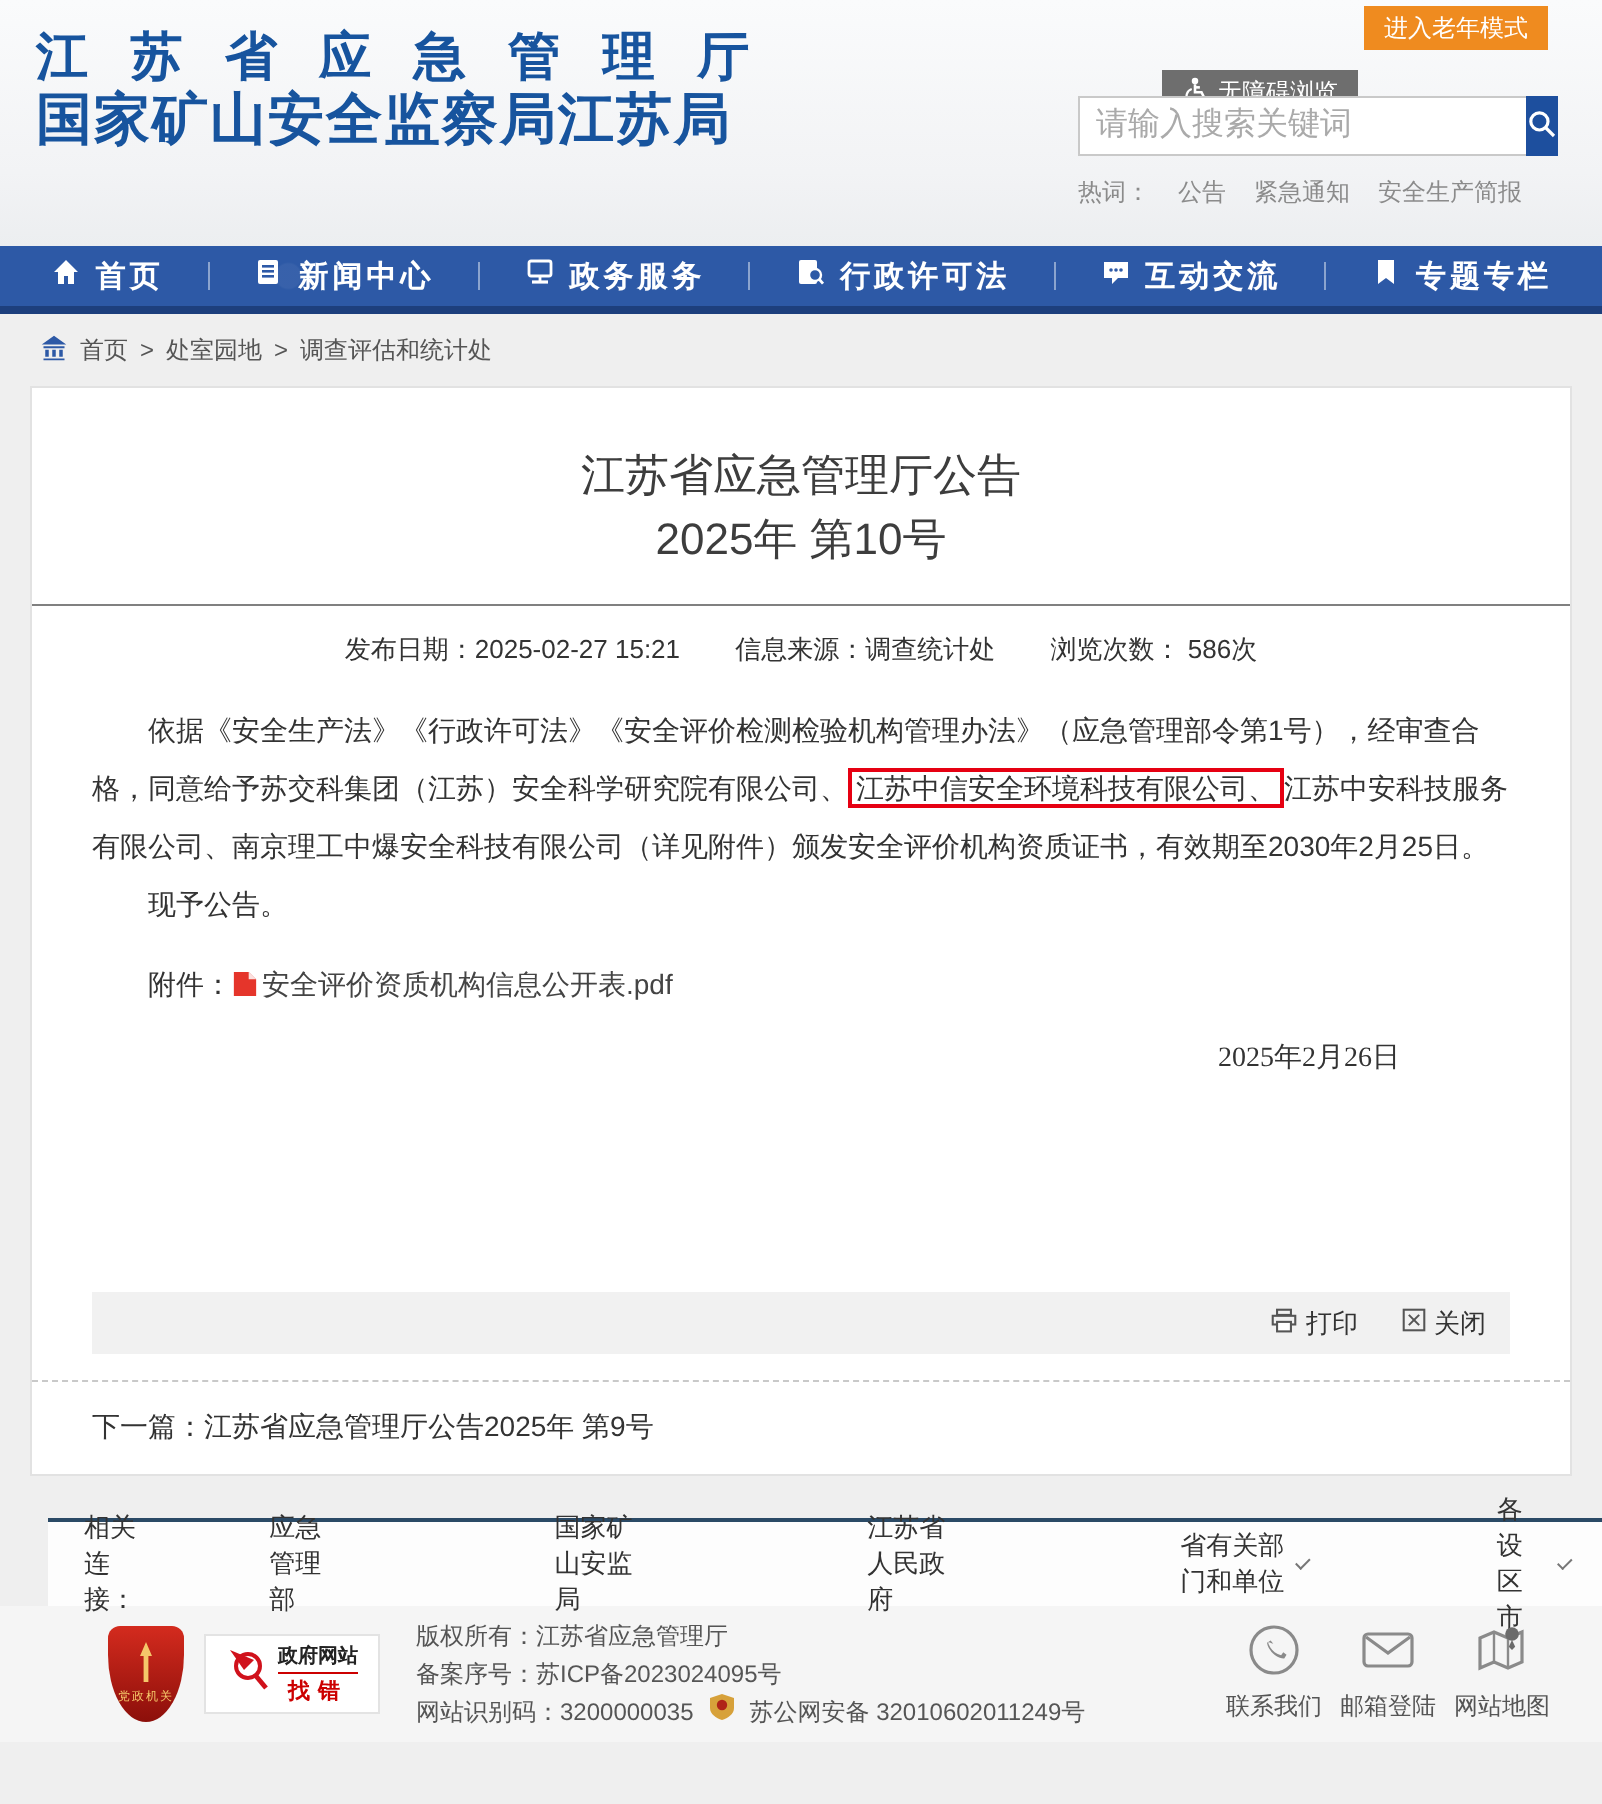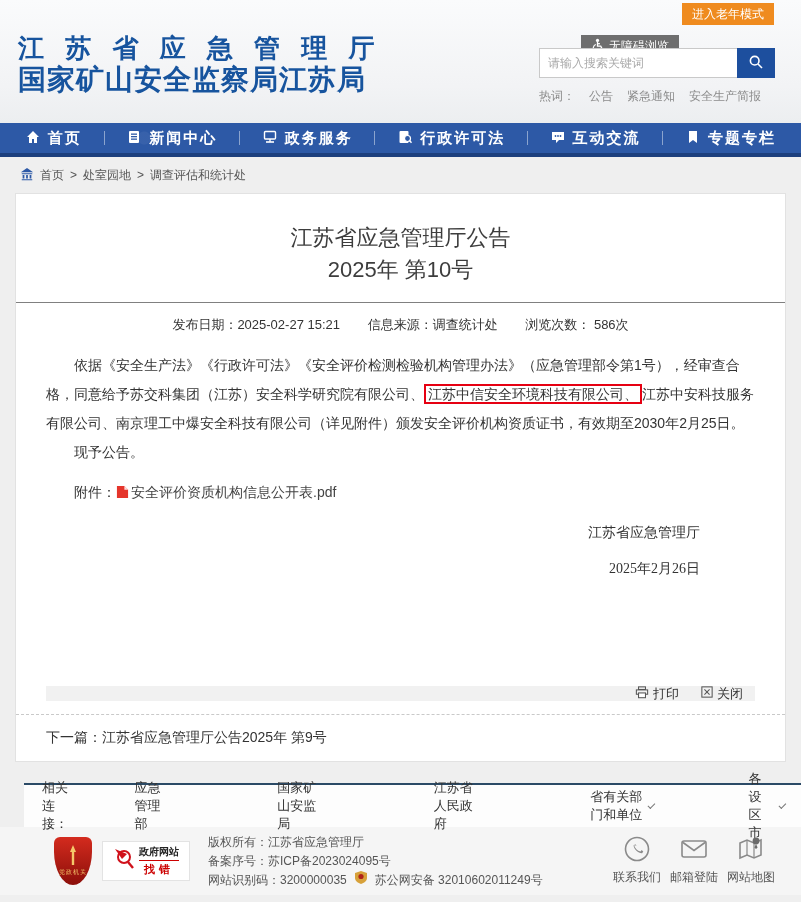--- a/index.html
+++ b/index.html
@@ -5,26 +5,26 @@
   * { margin:0; padding:0; box-sizing:border-box; }
   body { width:801px; background:#efefef; font-family:"Liberation Sans","DejaVu Sans",sans-serif; color:#333; }
   .page { width:801px; min-height:902px; background:#efefef; }
 
   
   .header { position:relative; height:123px; background:linear-gradient(180deg,#fafbfc 0%,#f2f3f5 70%,#eceef0 100%); overflow:hidden; }
   .topbar { position:absolute; top:3px; right:27px; display:flex; gap:3px; }
   .tb-btn { height:22px; display:flex; align-items:center; gap:5px; padding:0 10px; font-size:12px; color:#fff; cursor:pointer; border:none; }
   .tb-gray { background:#6e6e6e;margin-top:32px; }
   .tb-orange { background:#ef8b1f; }
-  .site-title { position:absolute; left:18px; top:32px; color:#17549e; font-weight:bold; line-height:32px; cursor:pointer; }
+  .site-title { position:absolute; left:18px; top:12px; color:#17549e; font-weight:bold; line-height:32px; cursor:pointer; }
   .site-title .l1 { font-size:26px; letter-spacing:7px; }
   .site-title .l2 { font-size:28px; letter-spacing:1px; }
   .searchwrap { position:absolute; right:26px; top:48px; width:236px; }
   .searchbox { display:flex; height:30px; }
-  .searchbox input { flex:1; border:1px solid #c9c9c9; border-right:none; background:#fff; padding:0 8px; font-size:12px; color:#333; outline:none; }
+  .searchbox input { flex:1; border:1px solid #c9c9c9; border-right:none; background:#fff; padding:0 8px; font-size:16px; color:#333; outline:none; }
   .searchbox input::placeholder { color:#aaa; }
   .search-btn { width:38px; background:#1d4f9e; border:none; display:flex; align-items:center; justify-content:center; cursor:pointer; }
   .hotwords { margin-top:10px; font-size:12px; color:#8b8b8b; display:flex; gap:14px; }
   .hotwords a { color:#8b8b8b; text-decoration:none; cursor:pointer; }
 
   
   .nav { height:34px; background:#2d59a6 radial-gradient(circle at 18% 50%, rgba(255,255,255,.05) 0 6px, transparent 7px); border-bottom:4px solid #1d3f7d; display:flex; align-items:center; justify-content:space-around; padding:0 14px; }
   .nav-item { display:flex; align-items:center; gap:7px; color:#fff; font-size:15px; font-weight:bold; letter-spacing:2px; cursor:pointer; }
   .nav-sep { width:1px; height:14px; background:rgba(255,255,255,.45); }
 
@@ -40,21 +40,21 @@
   .meta span.block { margin:0 12px; }
   .body-text { margin-top:17px; font-size:14px; line-height:29px; color:#333; }
   .body-text p { text-indent:2em; }
   .hl-red { border:2px solid #e60012; padding:0 2px; }
   .attach { margin-top:17px; font-size:14px; color:#333; text-indent:2em; }
   .attach a { color:#444; text-decoration:none; cursor:pointer; }
   .attach svg { vertical-align:-2px; margin-right:2px; }
   .sign { text-align:right; padding-right:55px; font-size:14px; color:#333; }
   .sign-org { margin-top:22px; }
   .sign-date { margin-top:18px;font-family:Liberation Serif, serif; }
-  .printbar { margin-top:108px; height:15px; background:#f1f1f1; display:flex; align-items:center; justify-content:flex-end; gap:22px; padding-right:12px; font-size:13px; color:#333; }
+  .printbar { margin-top:108px; height:31px; background:#f1f1f1; display:flex; align-items:center; justify-content:flex-end; gap:22px; padding-right:12px; font-size:13px; color:#333; }
   .printbar .pc { display:flex; align-items:center; gap:4px; cursor:pointer; }
   .dash-hr { border:none; border-top:1px dashed #c9c9c9; margin:13px -30px 0 -30px; }
   .nextrow { margin-top:14px; font-size:14px; color:#333; }
   .nextrow a { color:#333; text-decoration:none; cursor:pointer; }
 
   
   .flinks { height:44px; background:#fdfdfd; border-top:2px solid #2b4a66; display:flex; align-items:center; padding:0 18px; font-size:13px; color:#333;margin-left:24px; }
   .flinks .lbl { color:#333; margin-right:58px; }
   .flinks a { color:#333; text-decoration:none; margin-right:108px; cursor:pointer; }
   .flinks .dd { display:flex; align-items:center; gap:6px; margin-right:96px; cursor:pointer; }
@@ -211,21 +211,20 @@
       <p>现予公告。</p>
     </div>
 
     <div class="attach">
       <span>附件：</span><a><span><svg width="13" height="14" viewBox="0 0 14 15">
               <path fill="#e5352b" d="M1 1h8l4 4v9H1z"></path>
               <path fill="#fff" opacity=".85" d="M9 1l4 4H9z"></path>
             </svg></span><span>安全评价资质机构信息公开表.pdf</span></a>
     </div>
 
-    <div class="sign sign-org">江苏省应急管理厅</div>
     <div class="sign sign-date">2025年2月26日</div>
 
     <div class="printbar">
       <span class="pc">
         <span><svg width="14" height="13" viewBox="0 0 16 15">
               <rect x="4" y="1" width="8" height="3" fill="none" stroke="#555" stroke-width="1.2"></rect>
               <rect x="1.5" y="4.5" width="13" height="5" fill="none" stroke="#555" stroke-width="1.2"></rect>
               <rect x="4" y="8" width="8" height="5.5" fill="#fff" stroke="#555" stroke-width="1.2"></rect>
             </svg></span>
         <span>打印</span>

